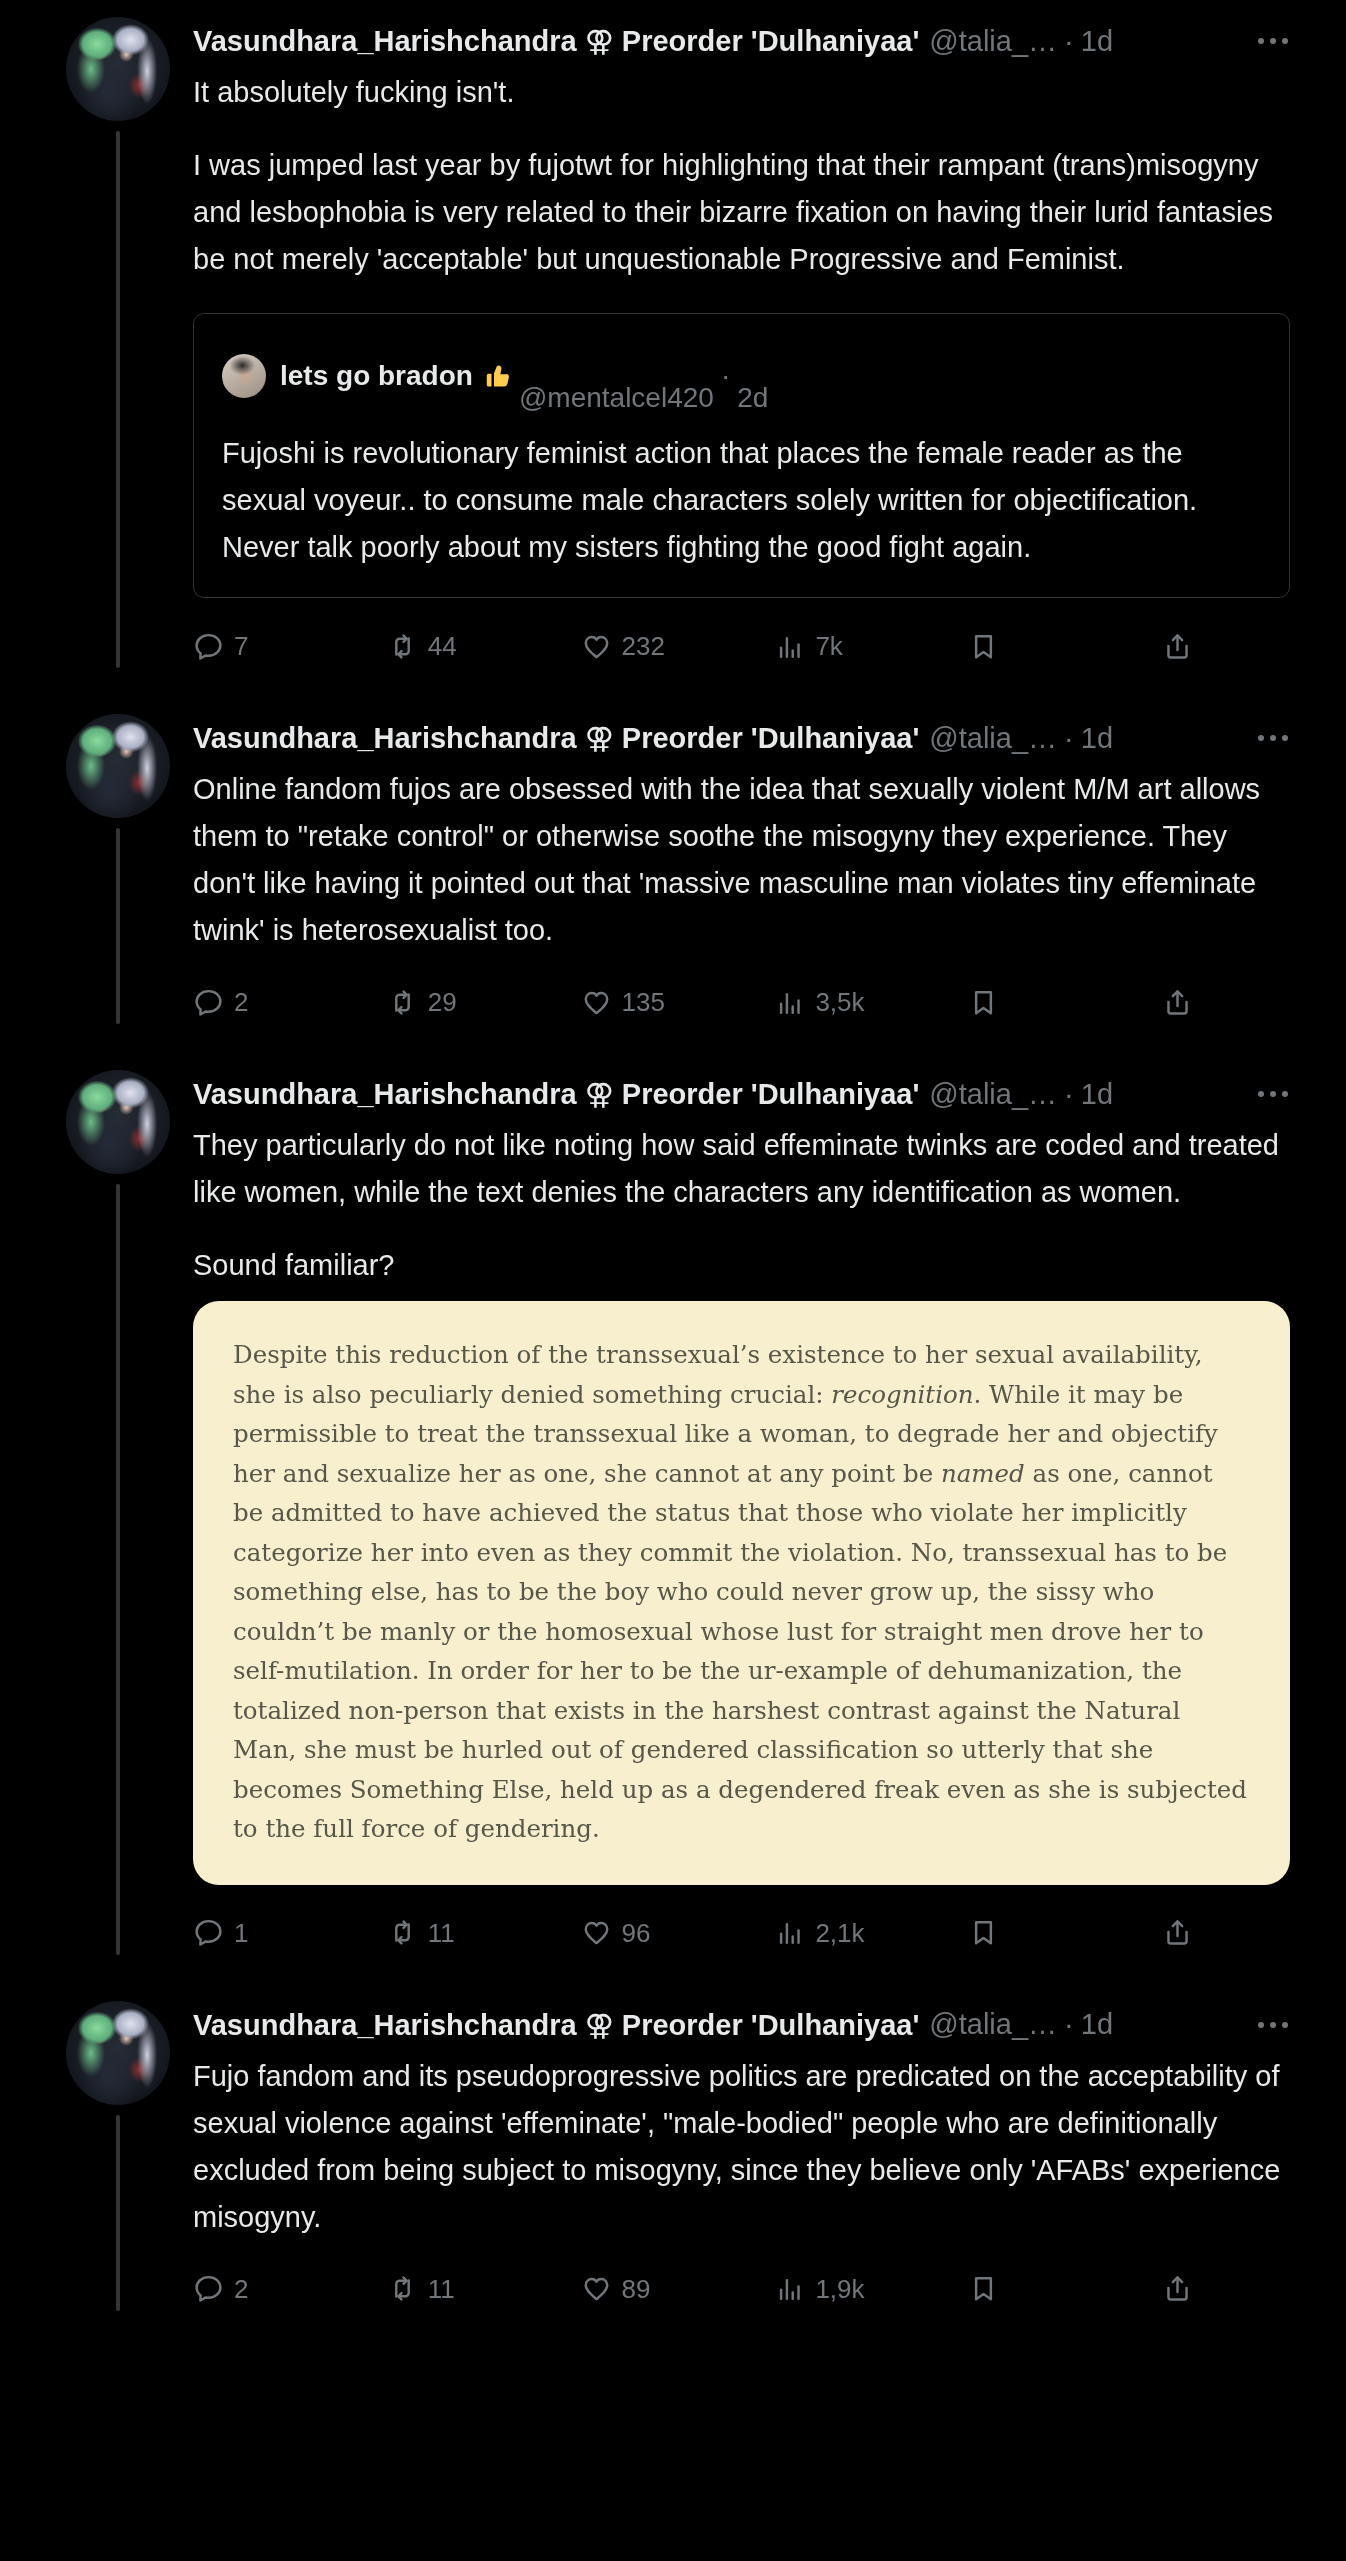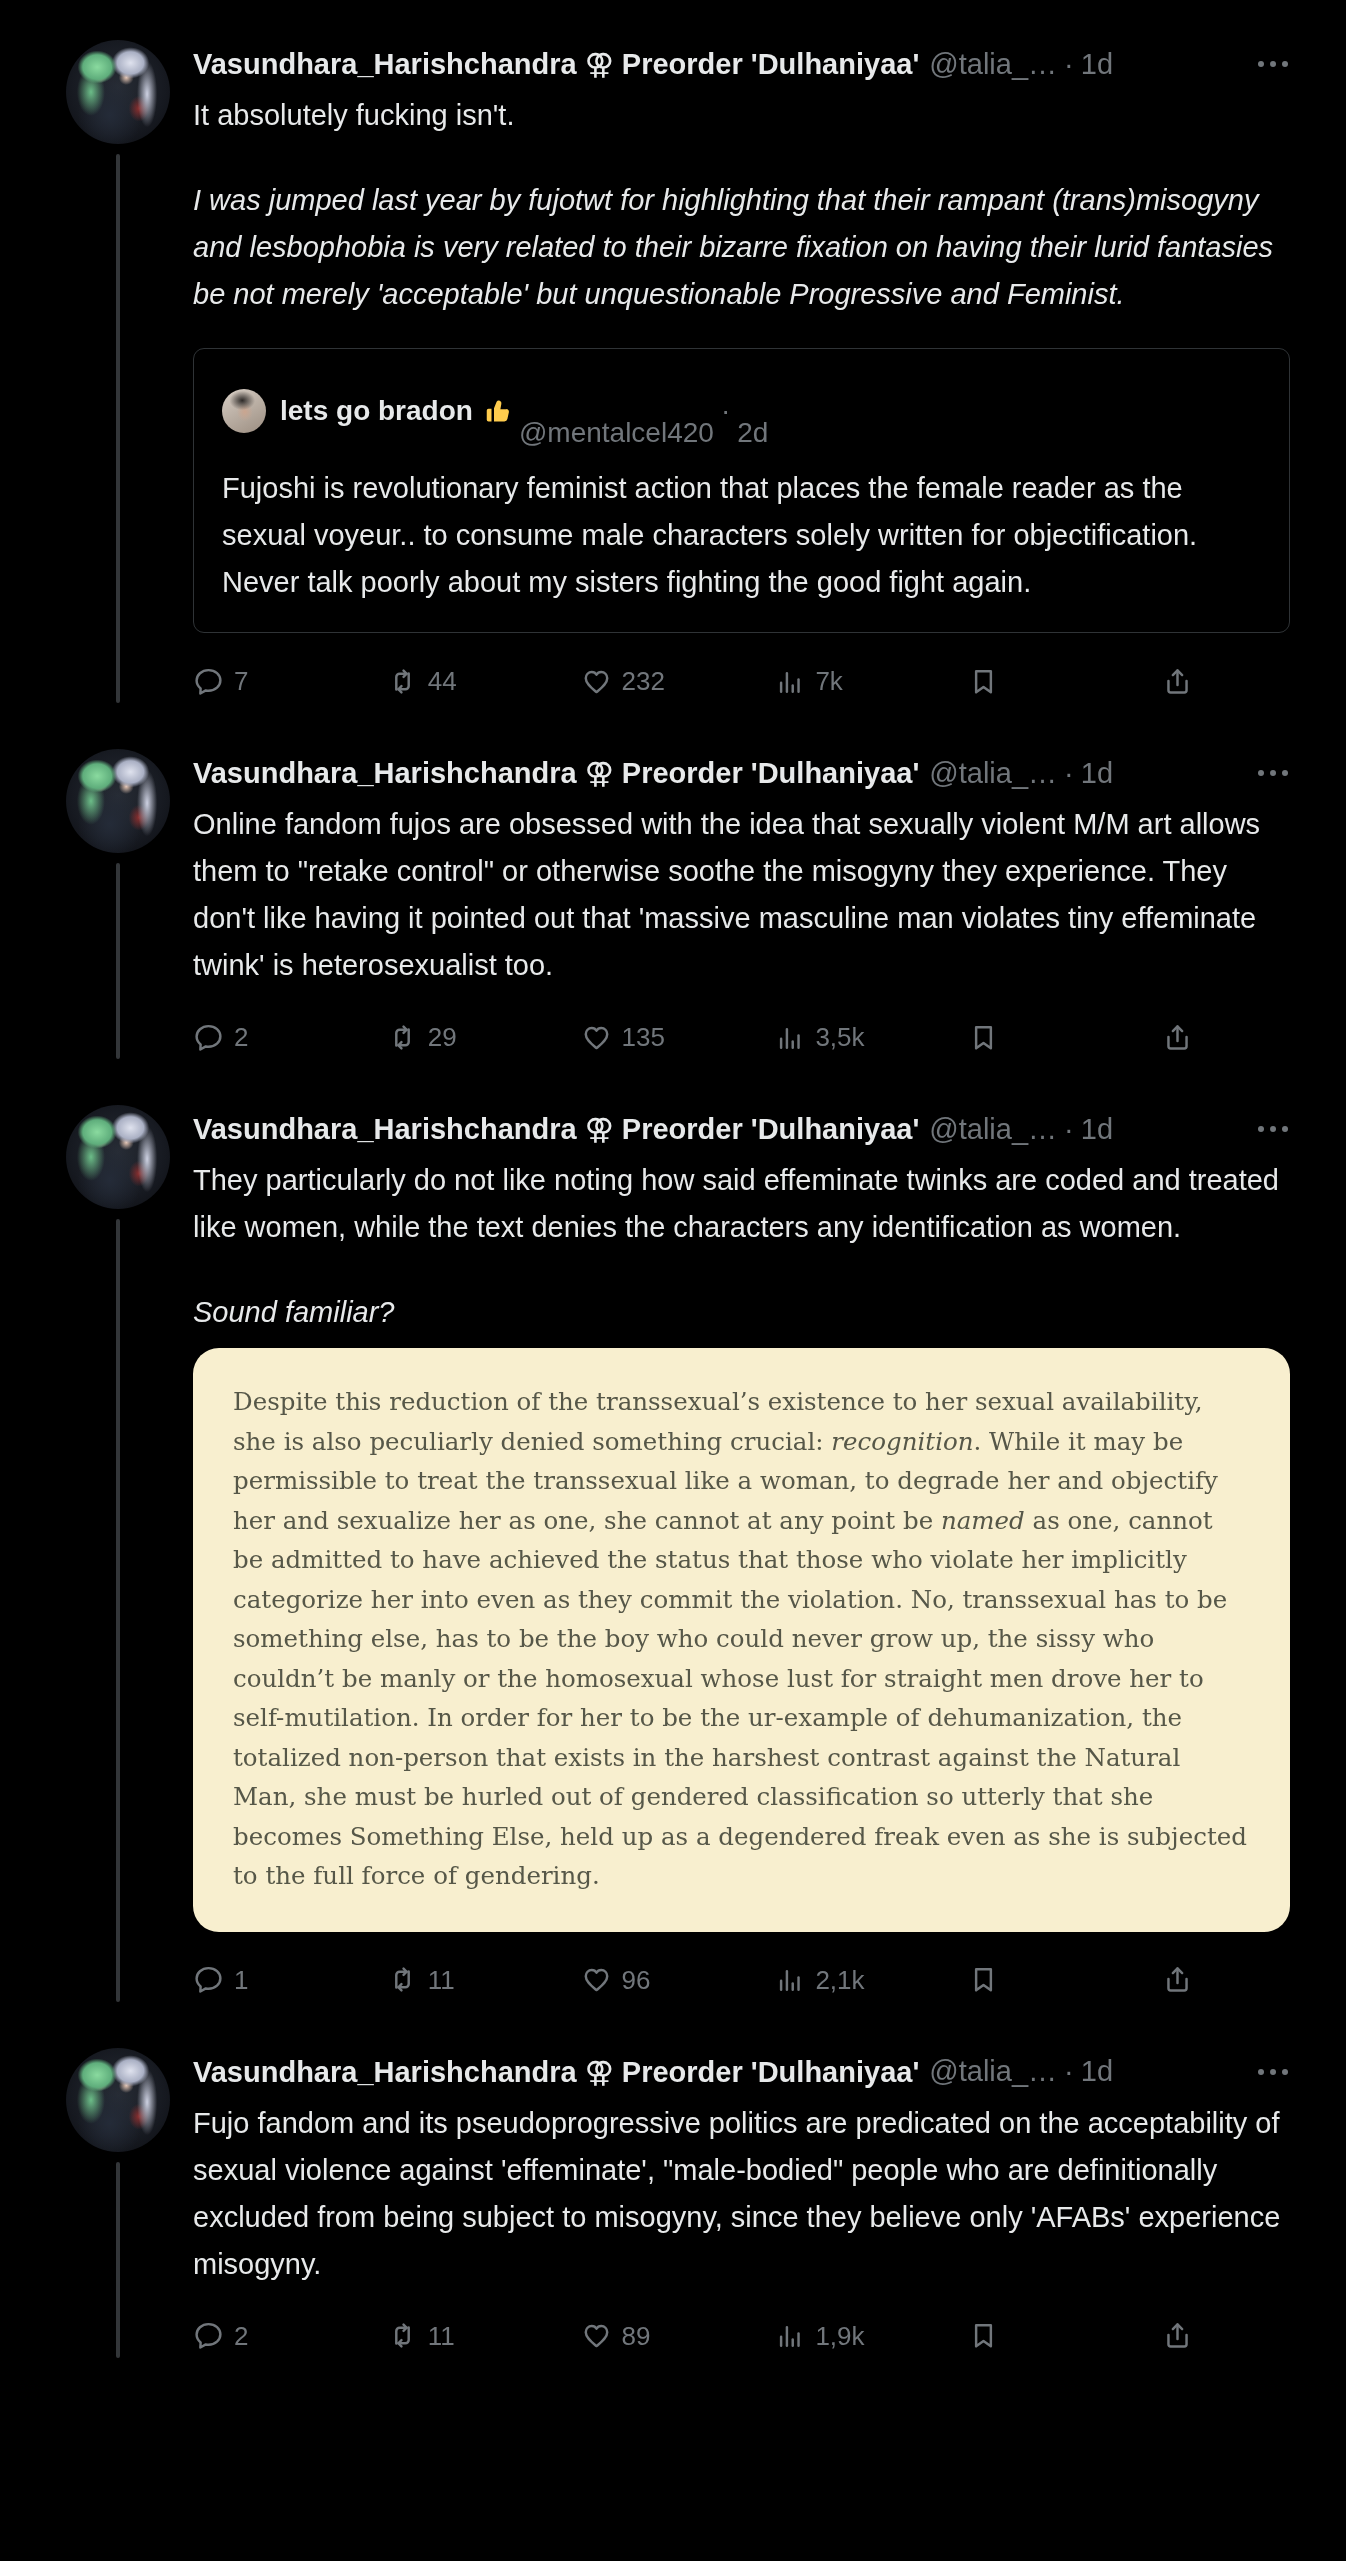--- a/index.html
+++ b/index.html
@@ -3,21 +3,21 @@
 <meta charset="utf-8">
 <style>
   * { box-sizing: border-box; }
   html,body { margin:0; padding:0; }
   body {
     width:1346px; height:2561px; overflow:hidden;
     background:#000000;
     color:#e7e9ea;
     font-family:"Liberation Sans","DejaVu Sans",sans-serif;
   }
-  .thread { padding-top:40px; }
+  .thread { padding-top:17px; }
 
   .tweet { display:flex; align-items:stretch; padding:0 56px 0 66px; margin-bottom:46px; }
   .tweet:last-child { margin-bottom:0; }
 
   .gutter { width:104px; flex:0 0 104px; margin-right:23px; display:flex; flex-direction:column; align-items:center; }
   .avatar {
     width:104px; height:104px; border-radius:50%; flex:0 0 auto;
     background:
       radial-gradient(26px 22px at 30% 26%, #8ada9f 0%, #5fae7c 55%, rgba(95,174,124,0) 75%),
       radial-gradient(20px 34px at 24% 50%, #6cbd88 0%, rgba(108,189,136,0) 70%),
@@ -37,21 +37,21 @@
   .name { font-weight:700; font-size:29px; color:#e7e9ea; overflow:hidden; text-overflow:ellipsis; }
   .handle, .sep, .time { font-size:29px; color:#71767b; }
   .handle { margin-left:10px;text-align:right; }
   .sep { margin:0 7px; }
   .more-button { margin-left:auto; background:none; border:none; padding:6px 2px; cursor:pointer; display:flex; align-items:center; }
   .more-icon { display:flex; gap:6px; }
   .more-icon i { width:6px; height:6px; border-radius:50%; background:#71767b; display:block; }
 
   .tweet-body { margin-top:8px; }
   .tweet-body p { margin:0; font-size:29px; line-height:47px; color:#e7e9ea; }
-  .tweet-body p + p { margin-top:38px;font-style:italic; }
+  .tweet-body p + p { margin-top:26px; }
 
   .quote-card {
     margin-top:30px; border:1px solid #2f3336; border-radius:11px;
     padding:24px 28px 26px 28px;
   }
   .quote-header { display:flex; align-items:center; white-space:nowrap; overflow:hidden; }
   .q-avatar {
     width:44px; height:44px; border-radius:50%; margin-right:14px; flex:0 0 auto;
     background:
       radial-gradient(16px 12px at 46% 26%, #2e2a28 0%, rgba(46,42,40,0) 80%),

